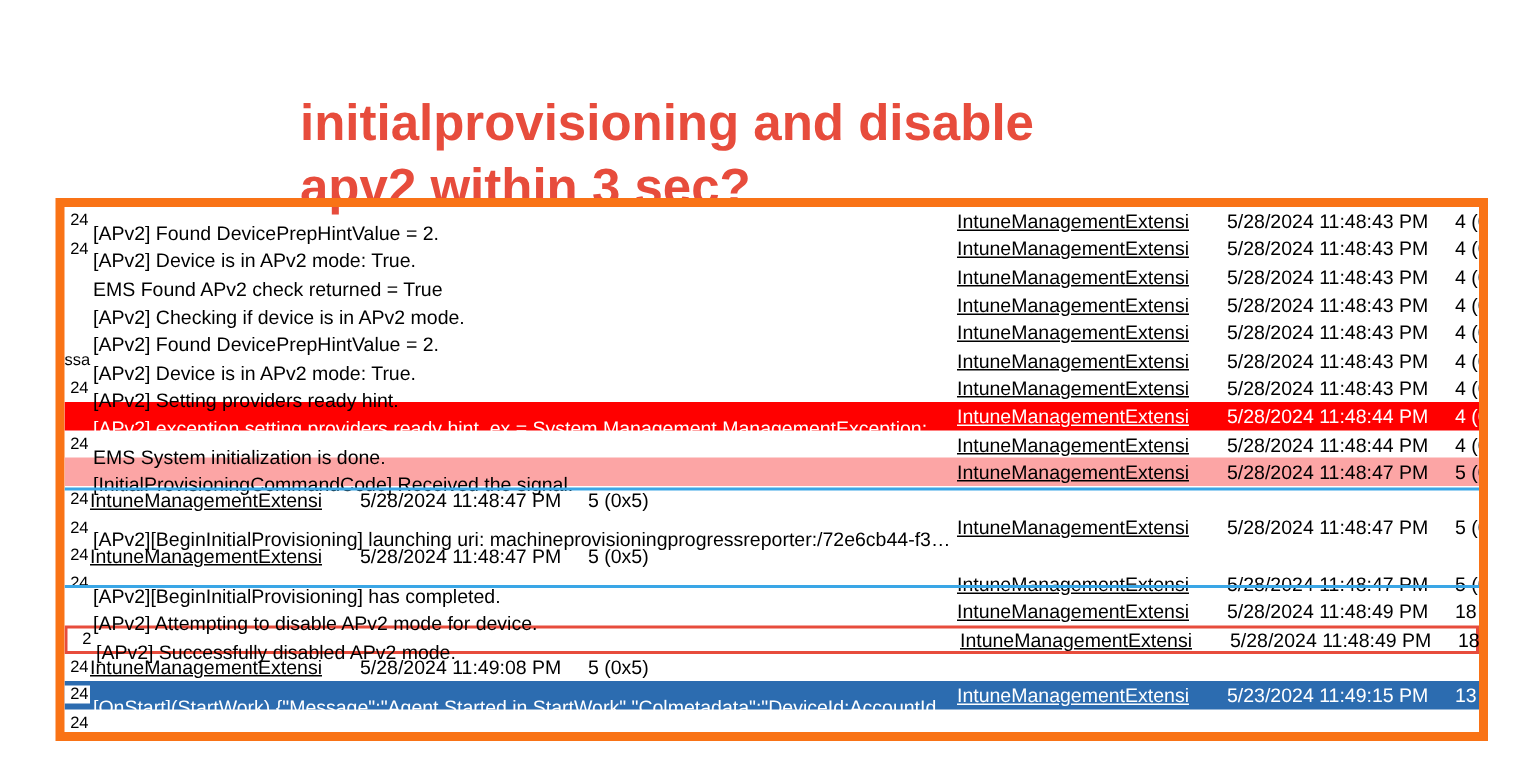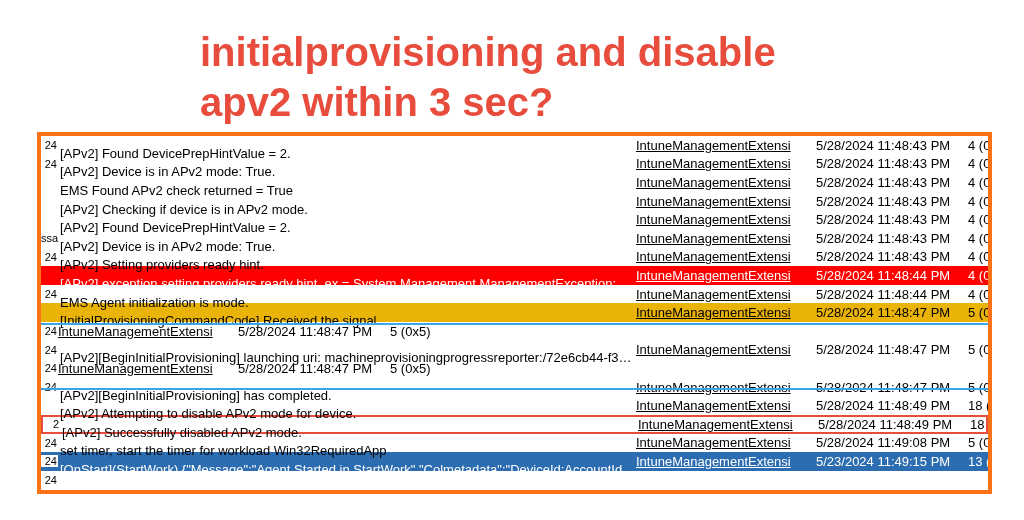--- a/index.html
+++ b/index.html
@@ -1,28 +1,28 @@
 <!DOCTYPE html>
 <html><head>
 <meta charset="utf-8">
 <style>
   html,body{margin:0;padding:0;background:#fff;font-family:Arial,Helvetica,sans-serif;}
   .stage{width:1024px;height:520px;position:relative;overflow:hidden;margin:0 auto;background:#fff;}
-  .title{position:absolute;left:200px;top:27px;font-size:40px;font-weight:700;color:#e74c3c;line-height:1.25;}
-  .log{position:absolute;left:37px;top:132px;width:955px;height:362px;border:4px solid #f97316;box-sizing:border-box;overflow:hidden;}
+  .title{position:absolute;left:200px;top:61px;font-size:34px;font-weight:700;color:#e74c3c;line-height:1.25;}
+  .log{position:absolute;left:37px;top:132px;width:955px;height:362px;border:6px solid #f97316;box-sizing:border-box;overflow:hidden;}
   .rows{width:100%;font-size:13px;color:#000;}
   .row{display:flex;align-items:center;height:18.6px;white-space:nowrap;}
   .tag{width:16px;flex:none;text-align:right;padding-right:1px;color:#000;font-size:11px;}
   .msg{flex:none;width:576px;overflow:hidden;text-overflow:ellipsis;padding-left:2px;margin-top:16px;}
   .src{flex:none;width:180px;overflow:hidden;text-decoration:underline;}
   .ts {flex:none;width:148px;overflow:hidden;}
   .tid{flex:none;width:52px;overflow:hidden;padding-left:4px;}
   .hl-red{background:#ff0000;color:#fff;}
   .hl-red .tag{color:#000;background:#fff;}
-  .hl-yel{background:#eab308;}
+  .hl-yel{background:#fca5a5;}
   .hl-blue{background:#2c6cb0;color:#fff;}
   .hl-blue .tag{color:#000;background:#fff;}
   .box-red{border:2px solid #e74c3c;box-sizing:border-box;}
   
   .cyan-line{position:absolute;left:0;right:0;height:2px;background:#3aa6e6;pointer-events:none;}
 </style>
 </head>
 <body>
 <div class="stage">
   <div class="title">
@@ -83,21 +83,21 @@
         </div>
         <div class="row hl-red">
           <div class="tag"></div>
           <div class="msg">[APv2] exception setting providers ready hint, ex = System.Management.ManagementException: Object o…</div>
           <div class="src">IntuneManagementExtensi</div>
           <div class="ts">5/28/2024 11:48:44 PM</div>
           <div class="tid">4 (0x4)</div>
         </div>
         <div class="row">
           <div class="tag">24</div>
-          <div class="msg">EMS Agent initialization is mode.</div>
+          <div class="msg">EMS System initialization is done.</div>
           <div class="src">IntuneManagementExtensi</div>
           <div class="ts">5/28/2024 11:48:44 PM</div>
           <div class="tid">4 (0x4)</div>
         </div>
         <div class="row hl-yel">
           <div class="tag"></div>
           <div class="msg">[InitialProvisioningCommandCode] Received the signal.</div>
           <div class="src">IntuneManagementExtensi</div>
           <div class="ts">5/28/2024 11:48:47 PM</div>
           <div class="tid">5 (0x5)</div>
@@ -137,21 +137,20 @@
         </div>
         <div class="row box-red">
           <div class="tag">2</div>
           <div class="msg">[APv2] Successfully disabled APv2 mode.</div>
           <div class="src">IntuneManagementExtensi</div>
           <div class="ts">5/28/2024 11:48:49 PM</div>
           <div class="tid">18 (0x12)</div>
         </div>
         <div class="row">
           <div class="tag">24</div>
-          <div class="msg">set timer, start the timer for workload Win32RequiredApp</div>
           <div class="src">IntuneManagementExtensi</div>
           <div class="ts">5/28/2024 11:49:08 PM</div>
           <div class="tid">5 (0x5)</div>
         </div>
         <div class="row hl-blue">
           <div class="tag">24</div>
           <div class="msg">[OnStart](StartWork) {"Message":"Agent Started in StartWork","Colmetadata":"DeviceId;AccountId;ScaleU…</div>
           <div class="src">IntuneManagementExtensi</div>
           <div class="ts">5/23/2024 11:49:15 PM</div>
           <div class="tid">13 (0xD)</div>

